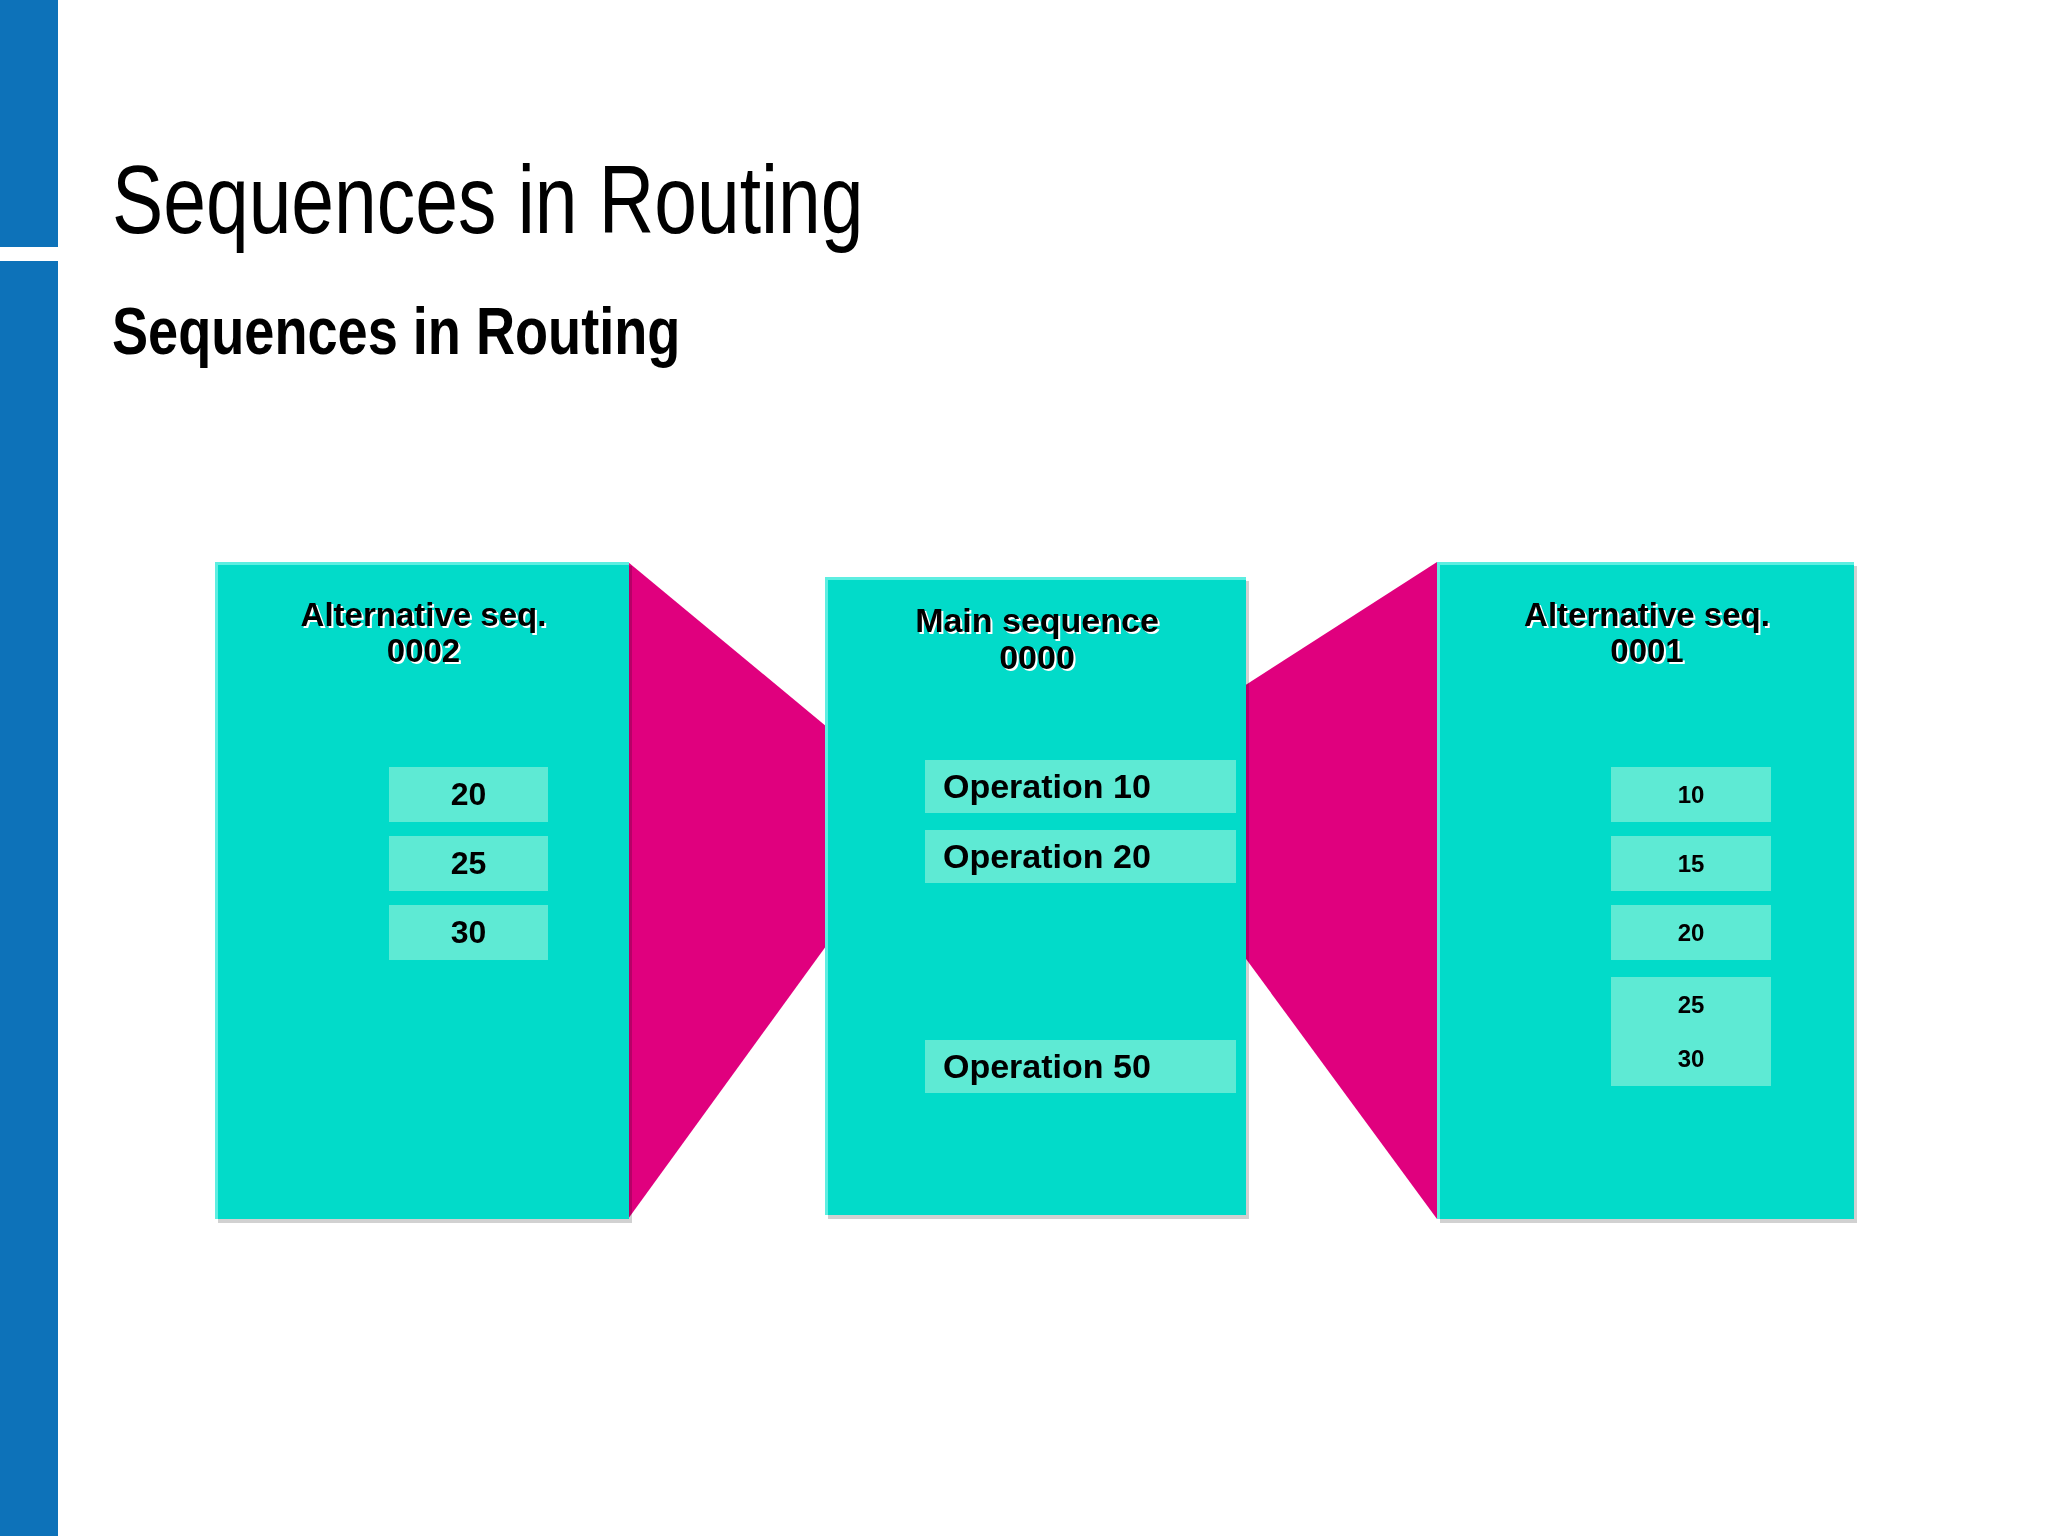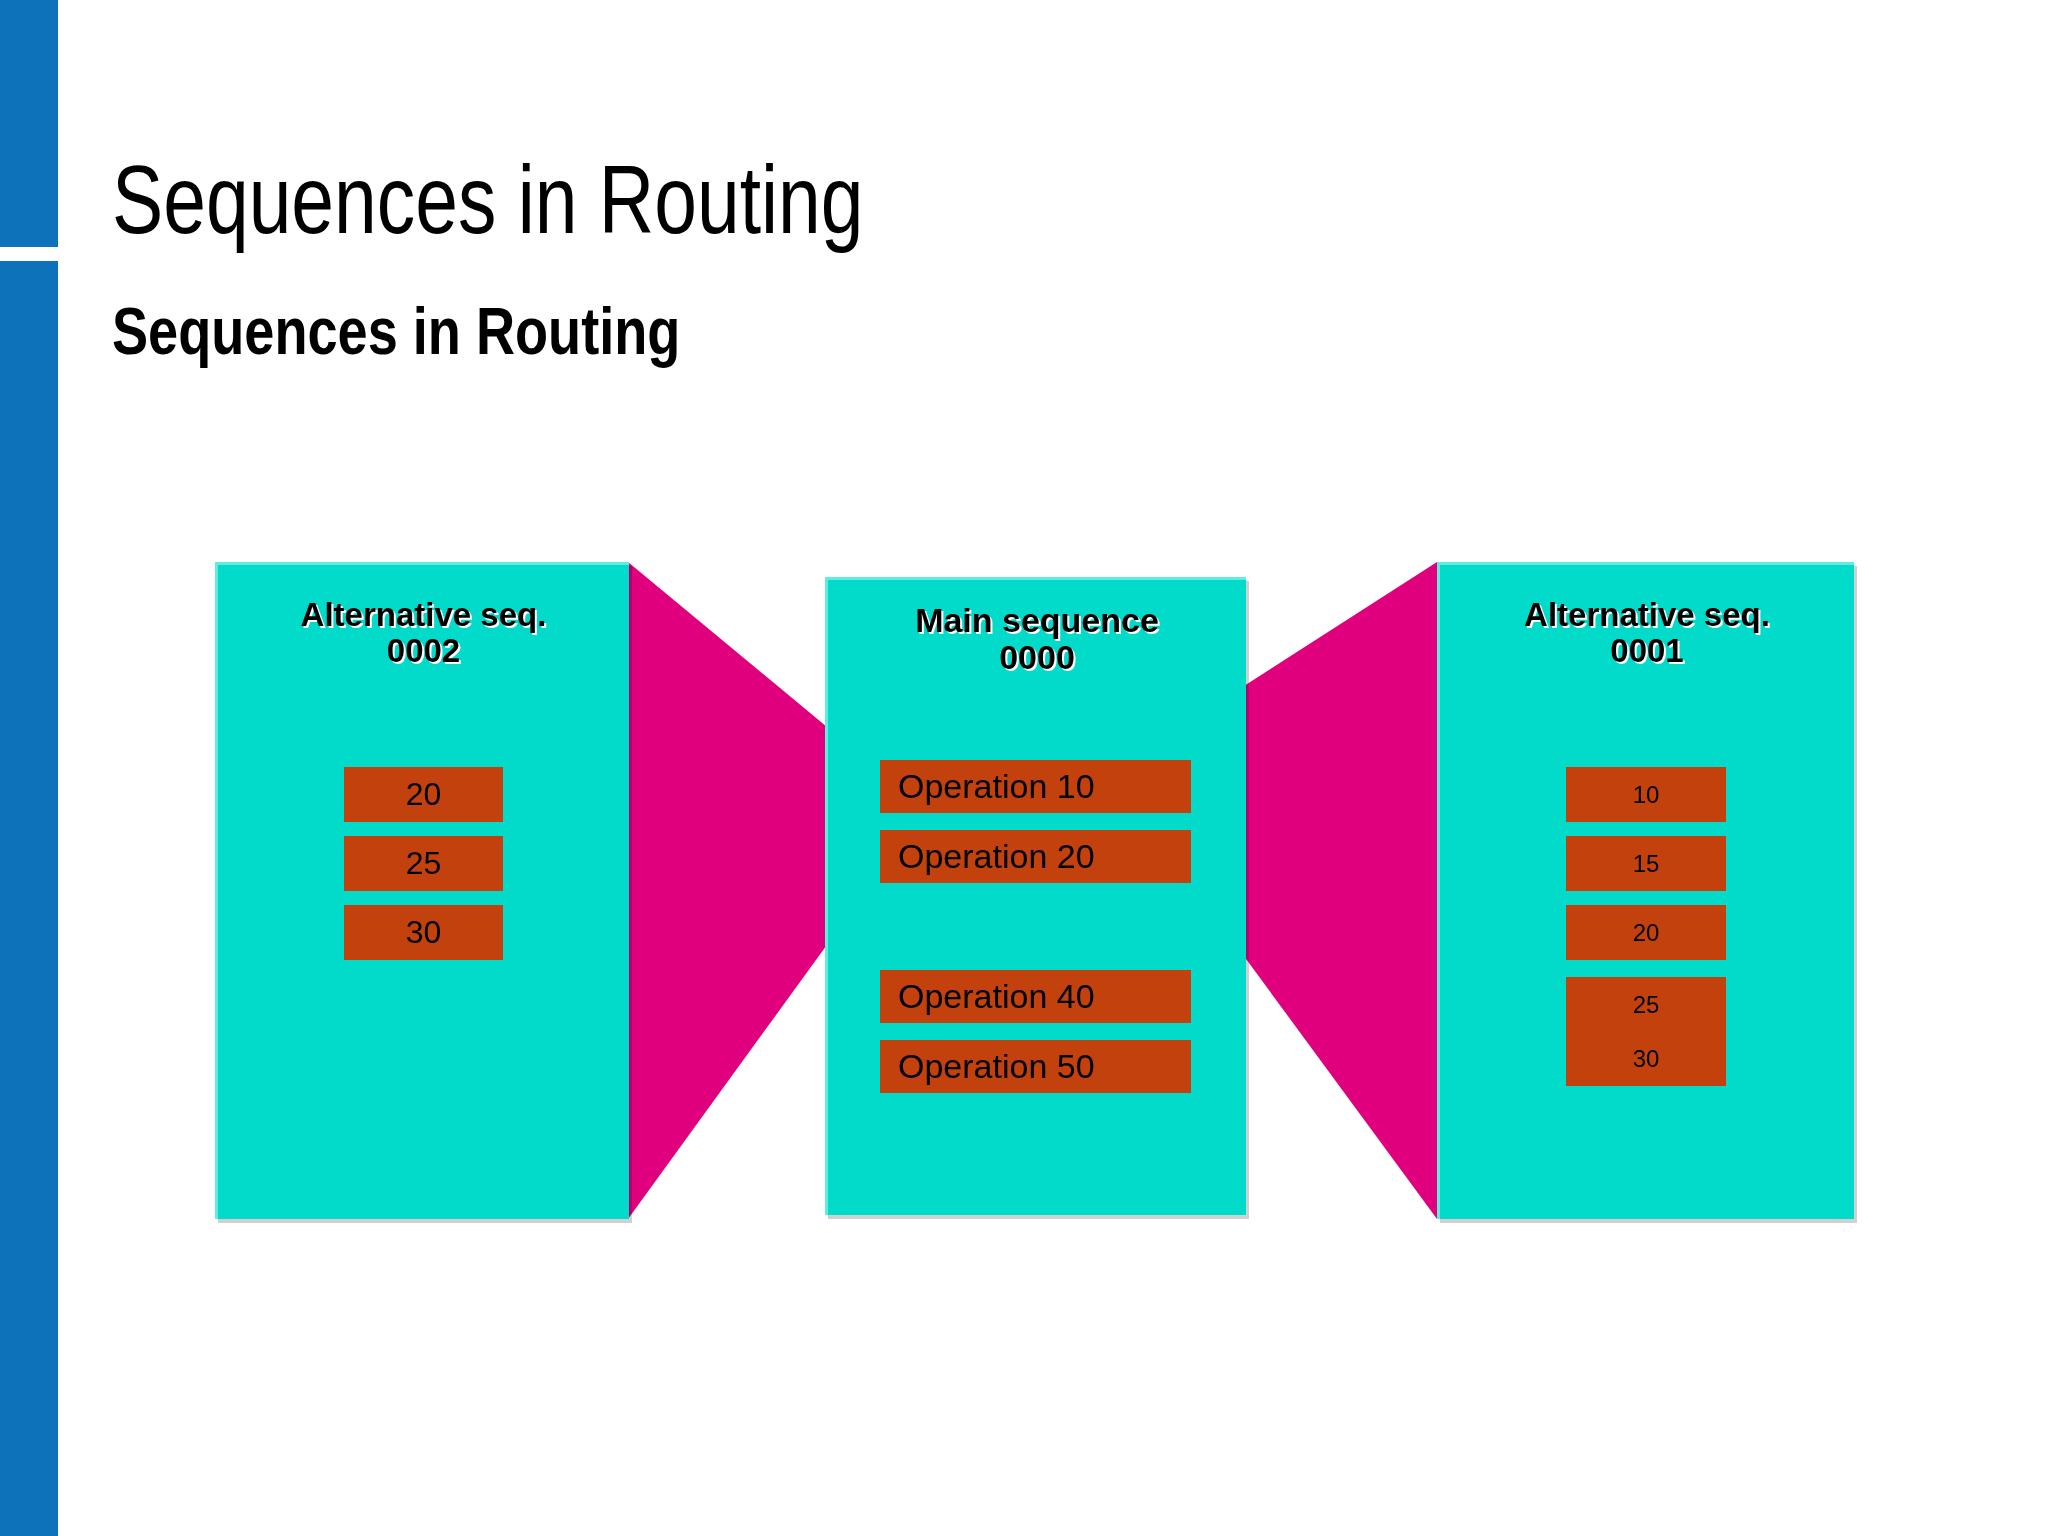--- a/index.html
+++ b/index.html
@@ -96,26 +96,27 @@
     color: #000000;
     font-weight: 700;
     line-height: 1.10;
     text-shadow: 2px 2px 0 #ffffff;
     white-space: pre-line;
   }
 
   
   .chip {
     position: absolute;
-    background: #c2410c;
+    background: #5eead4;
     color: #000000;
-    font-weight: 400;
+    font-weight: 700;
     display: flex;
     align-items: center;
     box-sizing: border-box;
+    margin-left: 45px;
   }
   .chip.center { justify-content: center; }
   .chip.left   { justify-content: flex-start; padding-left: 18px; }
 
   
   #panel-alt2 { left: 215px;  top: 562px; width: 414px; height: 657px; }
   #panel-main { left: 825px;  top: 577px; width: 421px; height: 638px; }
   #panel-alt1 { left: 1437px; top: 562px; width: 417px; height: 657px; }
 
   #panel-alt2 .panel-heading { top: 32px;  font-size: 33px; }
@@ -166,21 +167,20 @@
       <div class="chip center" style="top:202px;">20</div>
       <div class="chip center" style="top:271px;">25</div>
       <div class="chip center" style="top:340px;">30</div>
     </div>
 
     <div class="panel" id="panel-main">
       <div class="panel-heading">Main sequence
 0000</div>
       <div class="chip left" style="top:180px;">Operation 10</div>
       <div class="chip left" style="top:250px;">Operation 20</div>
-      <div class="chip left" style="top:390px;">Operation 40</div>
       <div class="chip left" style="top:460px;">Operation 50</div>
     </div>
 
     <div class="panel" id="panel-alt1">
       <div class="panel-heading">Alternative seq.
 0001</div>
       <div class="chip center" style="top:202px;">10</div>
       <div class="chip center" style="top:271px;">15</div>
       <div class="chip center" style="top:340px;">20</div>
       <div class="chip center" style="top:412px;">25</div>

